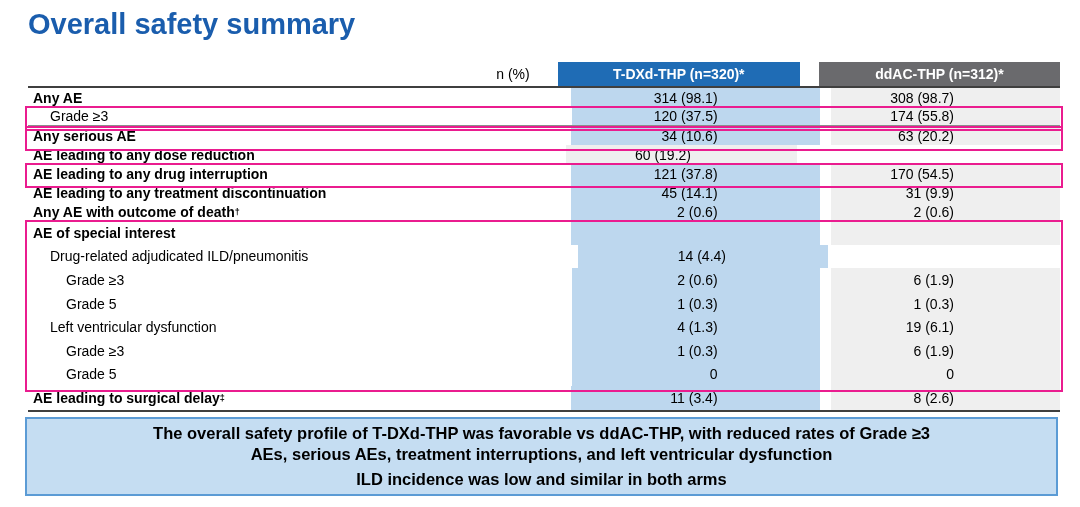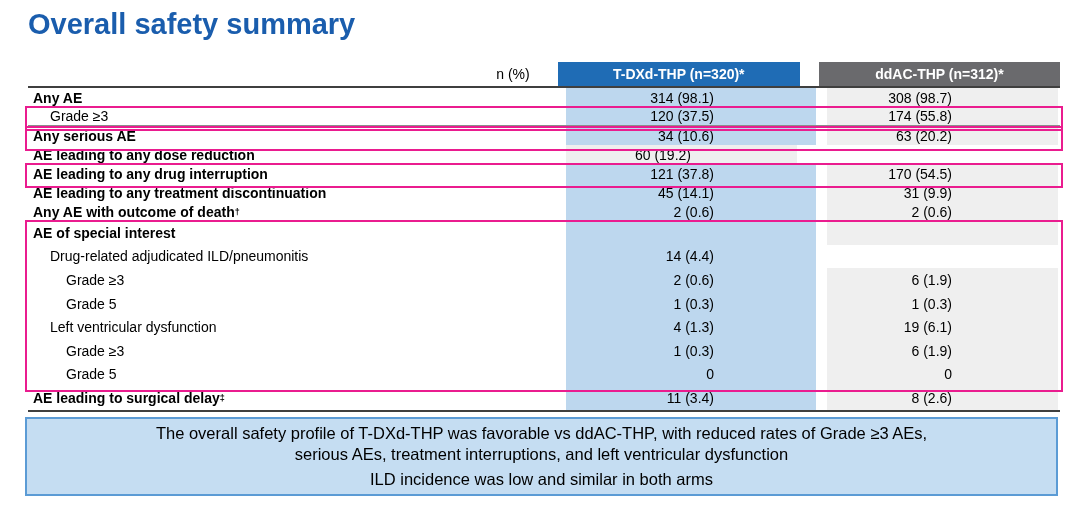--- a/index.html
+++ b/index.html
@@ -31,39 +31,39 @@
   }
   .hcell.c1{width:250px;background:var(--hdr-blue);margin-right:3px;}
   .hcell.c2{width:249px;background:var(--hdr-gray);}
   .row{display:flex;height:19px;box-sizing:border-box;gap:8px;}
   .row.tall{height:23.6px;}
   .cell{display:flex;align-items:center;box-sizing:border-box;font-size:14px;}
   .cell.label{width:530px;padding-left:5px;}
   .cell.label.ind1{padding-left:22px;}
   .cell.label.ind2{padding-left:38px;}
   .row.bold .label{font-weight:bold;}
-  .cell.v1{width:250px;margin-right:3px;background:var(--col1-bg);justify-content:flex-end;padding-right:102px;}
+  .cell.v1{width:250px;margin-right:3px;background:var(--col1-bg);justify-content:flex-end;padding-right:102px;margin-left:12px;}
   .cell.v2{width:231px;background:var(--col2-bg);justify-content:flex-end;padding-right:106px;}
   #rows .row:nth-child(2){border-bottom:1.5px solid #8c8c8c;}
   sup{font-size:9px;line-height:0;}
   
   .hbox{
     position:absolute;left:-3px;right:-3px;
     border:2px solid var(--magenta);pointer-events:none;z-index:5;
   }
   .hbox.a1{top:43.5px;height:21px;}
   .hbox.a2{top:63.5px;height:21px;}
   .hbox.b{top:100.5px;height:21.5px;}
   .hbox.c{top:157.5px;height:168px;}
   
   .summary{
     position:absolute;left:25px;top:417px;width:1033px;height:79px;
     background:var(--sum-bg);border:2px solid var(--sum-border);
     box-sizing:border-box;text-align:center;
-    font-weight:normal;font-size:16.5px;line-height:21px;
+    font-weight:bold;font-size:16.5px;line-height:21px;
     display:flex;flex-direction:column;justify-content:center;
   }
   .summary p{margin:0;}
   .summary p.first{max-width:800px;margin:0 auto;}
   .summary p.second{margin-top:4px;}
 </style>
 </head>
 <body style="--title-blue: #1a5dad; --hdr-blue: #1f6cb5; --hdr-gray: #6a6a6d; --col1-bg: #bdd7ee; --col2-bg: #efefef; --magenta: #ea1c8f; --sum-bg: #c5ddf2; --sum-border: #5b9bd5;">
 
 <div class="title">Overall safety summary</div>

